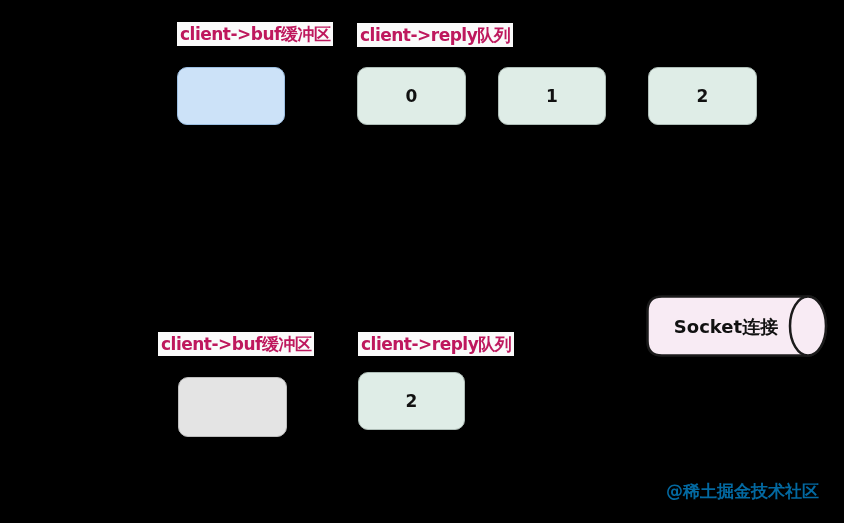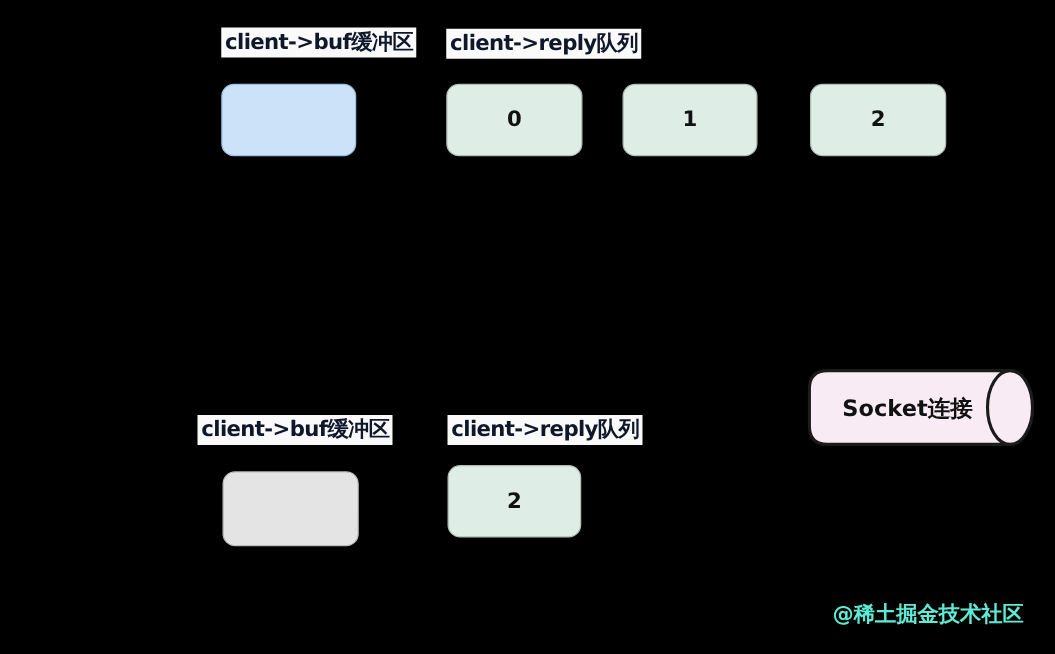--- a/index.html
+++ b/index.html
@@ -11,21 +11,21 @@
     position: relative;
     width: 844px;
     height: 523px;
     background: #000000;
     overflow: hidden;
     font-family: "DejaVu Sans", sans-serif;
   }
   .shape-label {
     position: absolute;
     background: #fafafa;
-    color: #0f172a;
+    color: #be185d;
     font-size: 17px;
     font-weight: bold;
     line-height: 22px;
     padding: 1px 3px;
     white-space: nowrap;
     letter-spacing: -0.5px;
   }
   .box {
     position: absolute;
     display: flex;
@@ -59,21 +59,21 @@
     font-size: 18px;
     font-weight: bold;
     fill: #111111;
   }
   .watermark {
     position: absolute;
     left: 666px;
     top: 480px;
     font-size: 17px;
     font-weight: 600;
-    color: #5eead4;
+    color: #0369a1;
     white-space: nowrap;
   }
   
   #top-buf-label    { left: 177px; top: 22px; }
   #top-reply-label  { left: 357px; top: 23px; }
   #top-buf-box      { left: 177px; top: 67px; width: 108px; height: 58px; }
   #reply-item-0     { left: 357px; top: 67px; width: 109px; height: 58px; }
   #reply-item-1     { left: 498px; top: 67px; width: 108px; height: 58px; }
   #reply-item-2     { left: 648px; top: 67px; width: 109px; height: 58px; }
   #bot-buf-label    { left: 158px; top: 332px; }

